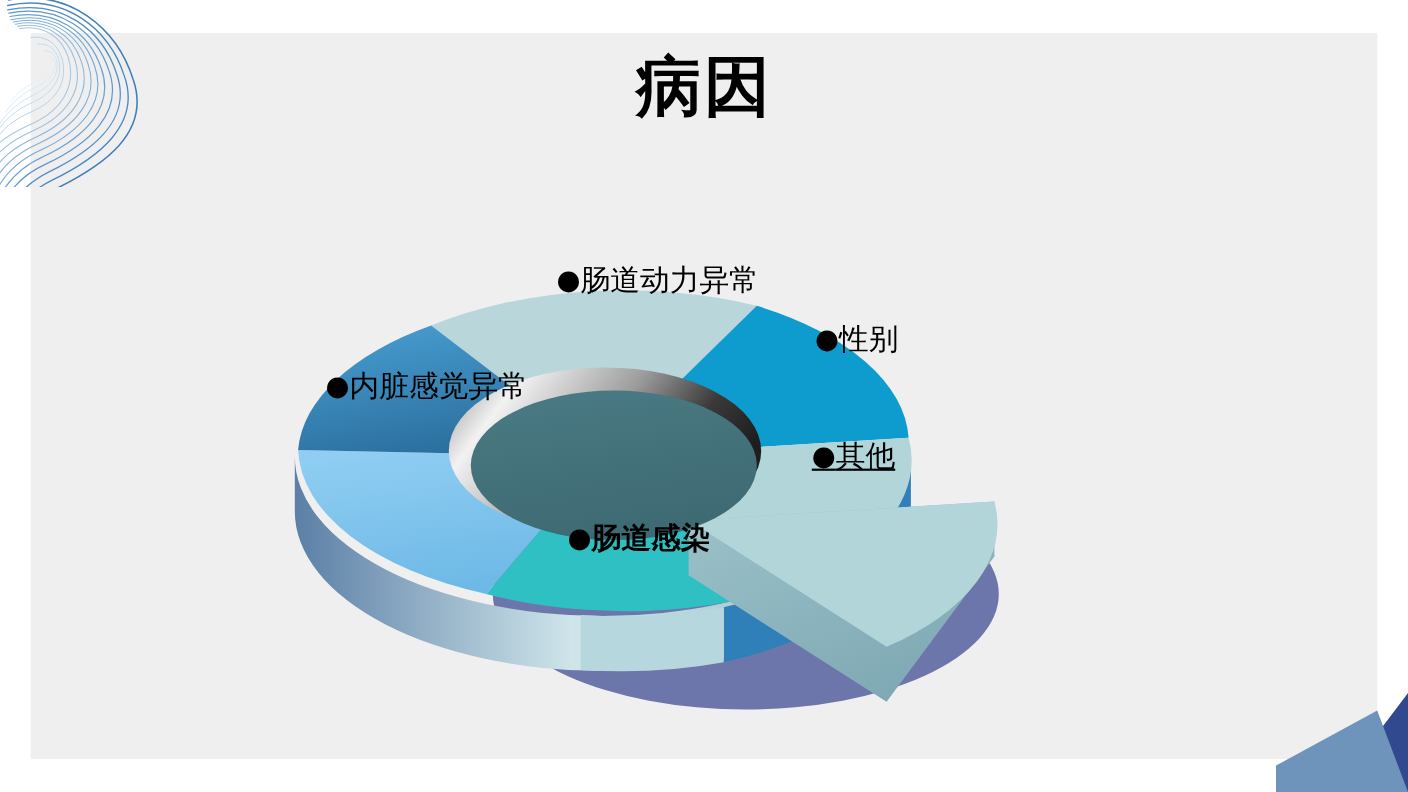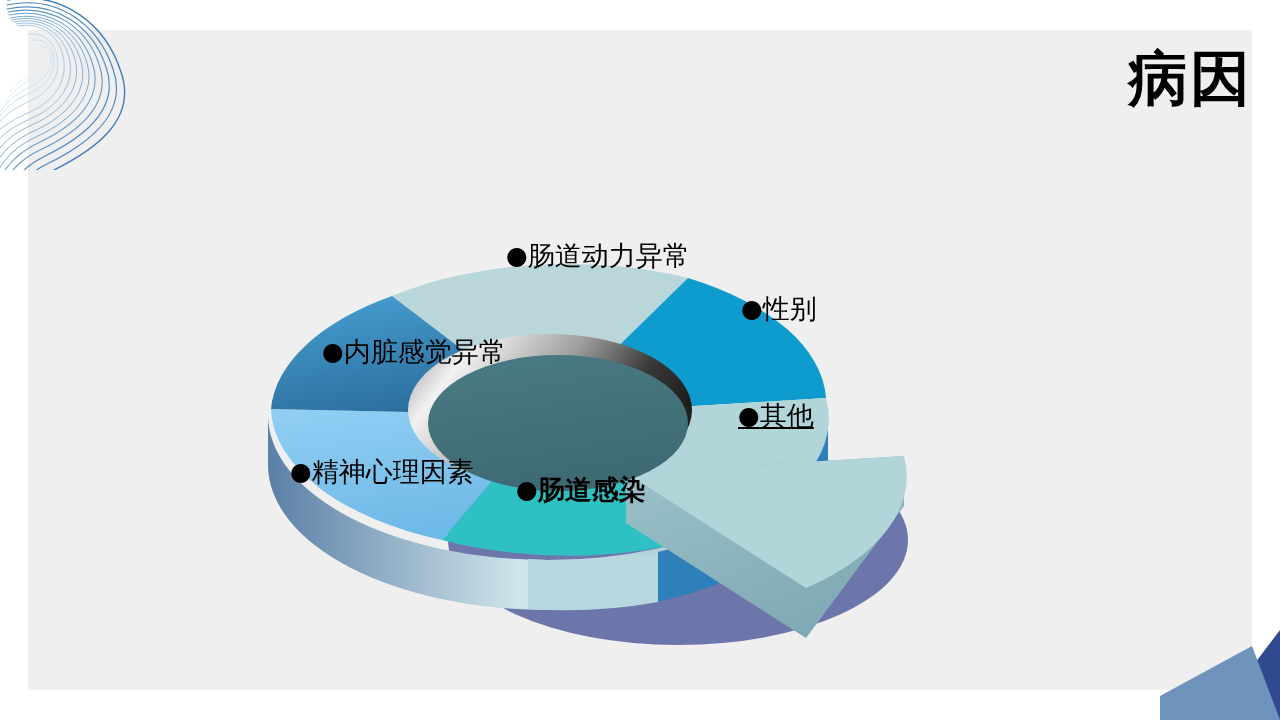--- a/index.html
+++ b/index.html
@@ -32,21 +32,21 @@
     height: 660px;
     background: #efefef;
   }
 
   
   #title {
     position: absolute;
     left: 0;
     top: 14px;
     width: 1224px;
-    text-align: right;
+    text-align: center;
     font-size: 60px;
     font-weight: bold;
     color: #000000;
     letter-spacing: 2px;
     line-height: 1.15;
     white-space: nowrap;
   }
 
   
   #corner-swirl {
@@ -91,21 +91,21 @@
     font-family: "DejaVu Sans", "Liberation Sans", sans-serif;
     line-height: 1;
   }
   .seg-label .bullet {
     font-size: 25px;
     vertical-align: 1px;
   }
 
   .lbl-motility { left: 278px; top: 62px; }
   .lbl-gender   { left: 513px; top: 115px; }
-  .lbl-visceral { left: 68px;  top: 158px; margin-left: 26px; }
+  .lbl-visceral { left: 68px;  top: 158px; }
   .lbl-other    { left: 510px; top: 222px; text-decoration: underline; }
   .lbl-psych    { left: 62px;  top: 278px; }
   .lbl-infect   { left: 288px; top: 296px; font-weight: bold; }
 </style>
 </head>
 <body>
 
 <div id="slide">
 
   <div id="panel">
@@ -198,23 +198,20 @@
       </div>
 
       <div class="seg-label lbl-visceral">
         <span class="bullet">●</span><span>内脏感觉异常</span>
       </div>
 
       <div class="seg-label lbl-other">
         <span class="bullet">●</span><span>其他</span>
       </div>
 
-      <div class="seg-label lbl-psych">
-        <span class="bullet">●</span><span>精神心理因素</span>
-      </div>
 
       <div class="seg-label lbl-infect">
         <span class="bullet">●</span><span>肠道感染</span>
       </div>
 
     </div>
   </div>
 
   <svg id="corner-swirl" viewBox="0 0 150 170">
     <g fill="none" stroke-linecap="round">

